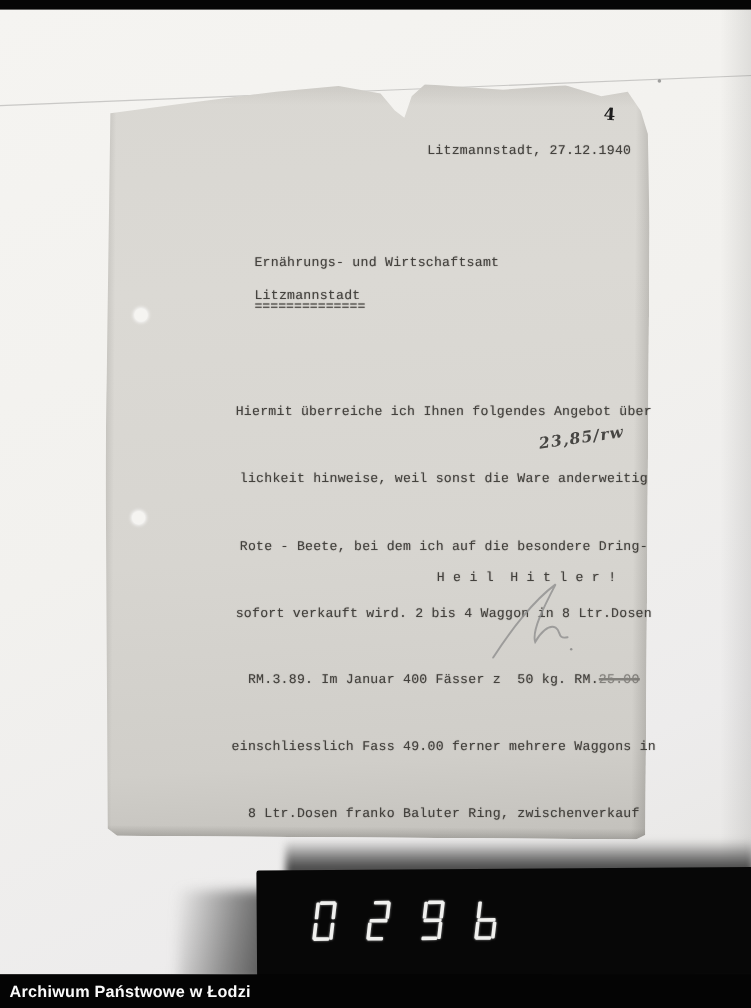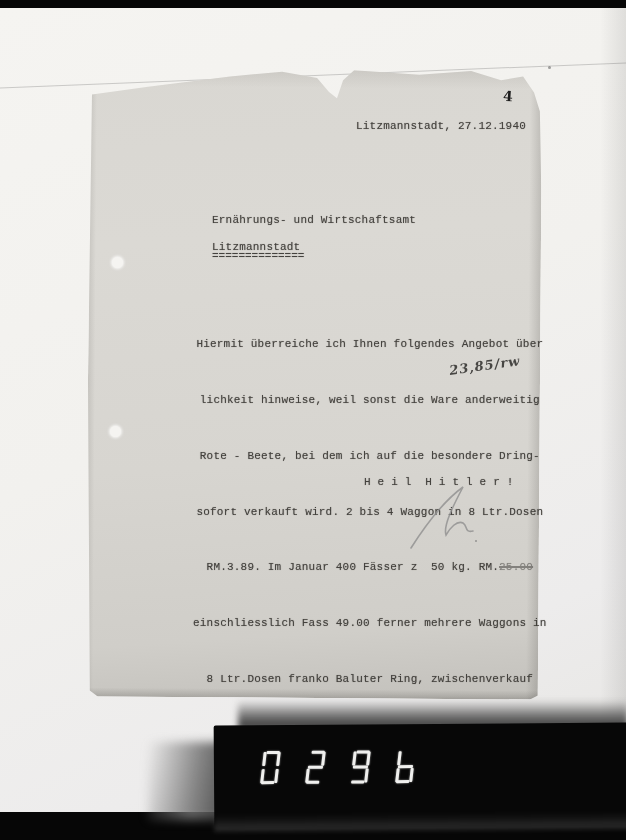--- a/index.html
+++ b/index.html
@@ -161,14 +161,17 @@
           <div class="seg seg-c"></div>
           <div class="seg seg-d"></div>
           <div class="seg seg-e"></div>
           <div class="seg seg-f"></div>
           <div class="seg seg-g"></div>
         </div>
       </div>
     <div class="box-fade"></div>
   </div>
 
+  <div id="footer">
+    <span class="label">Archiwum Państwowe w Łodzi</span>
+  </div>
 
 </div>
 
 </body></html>

